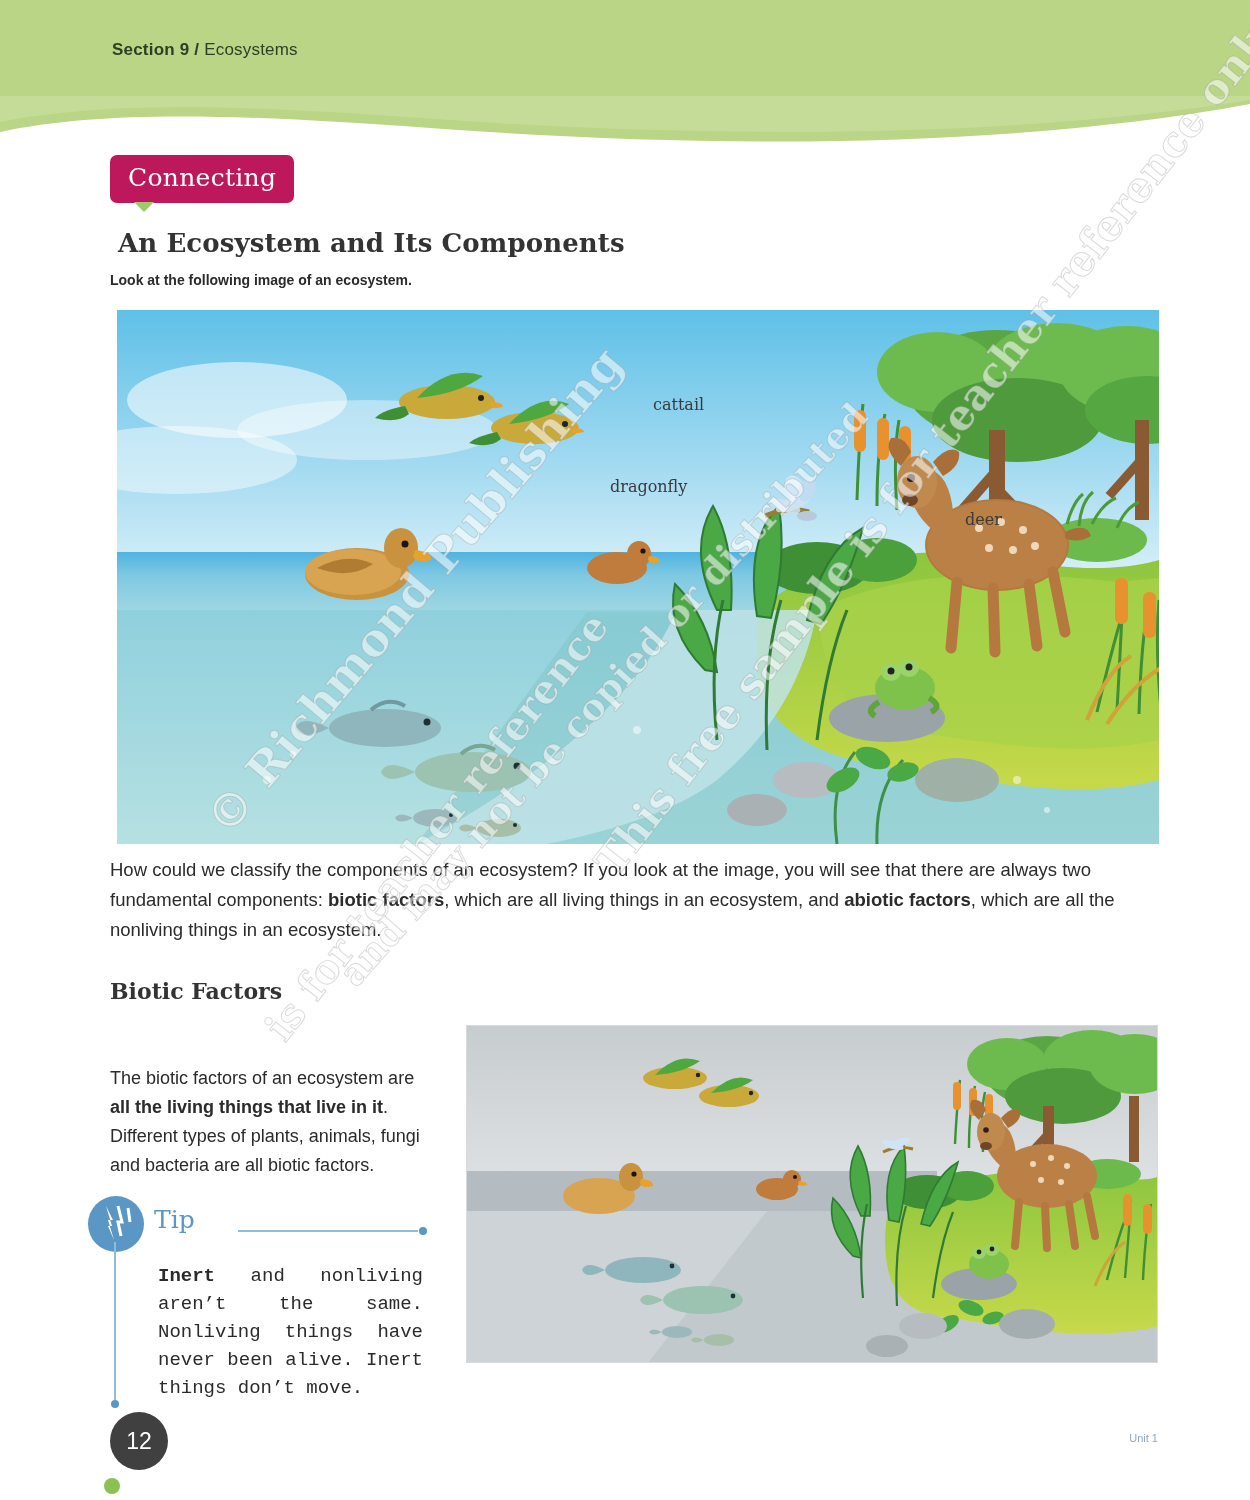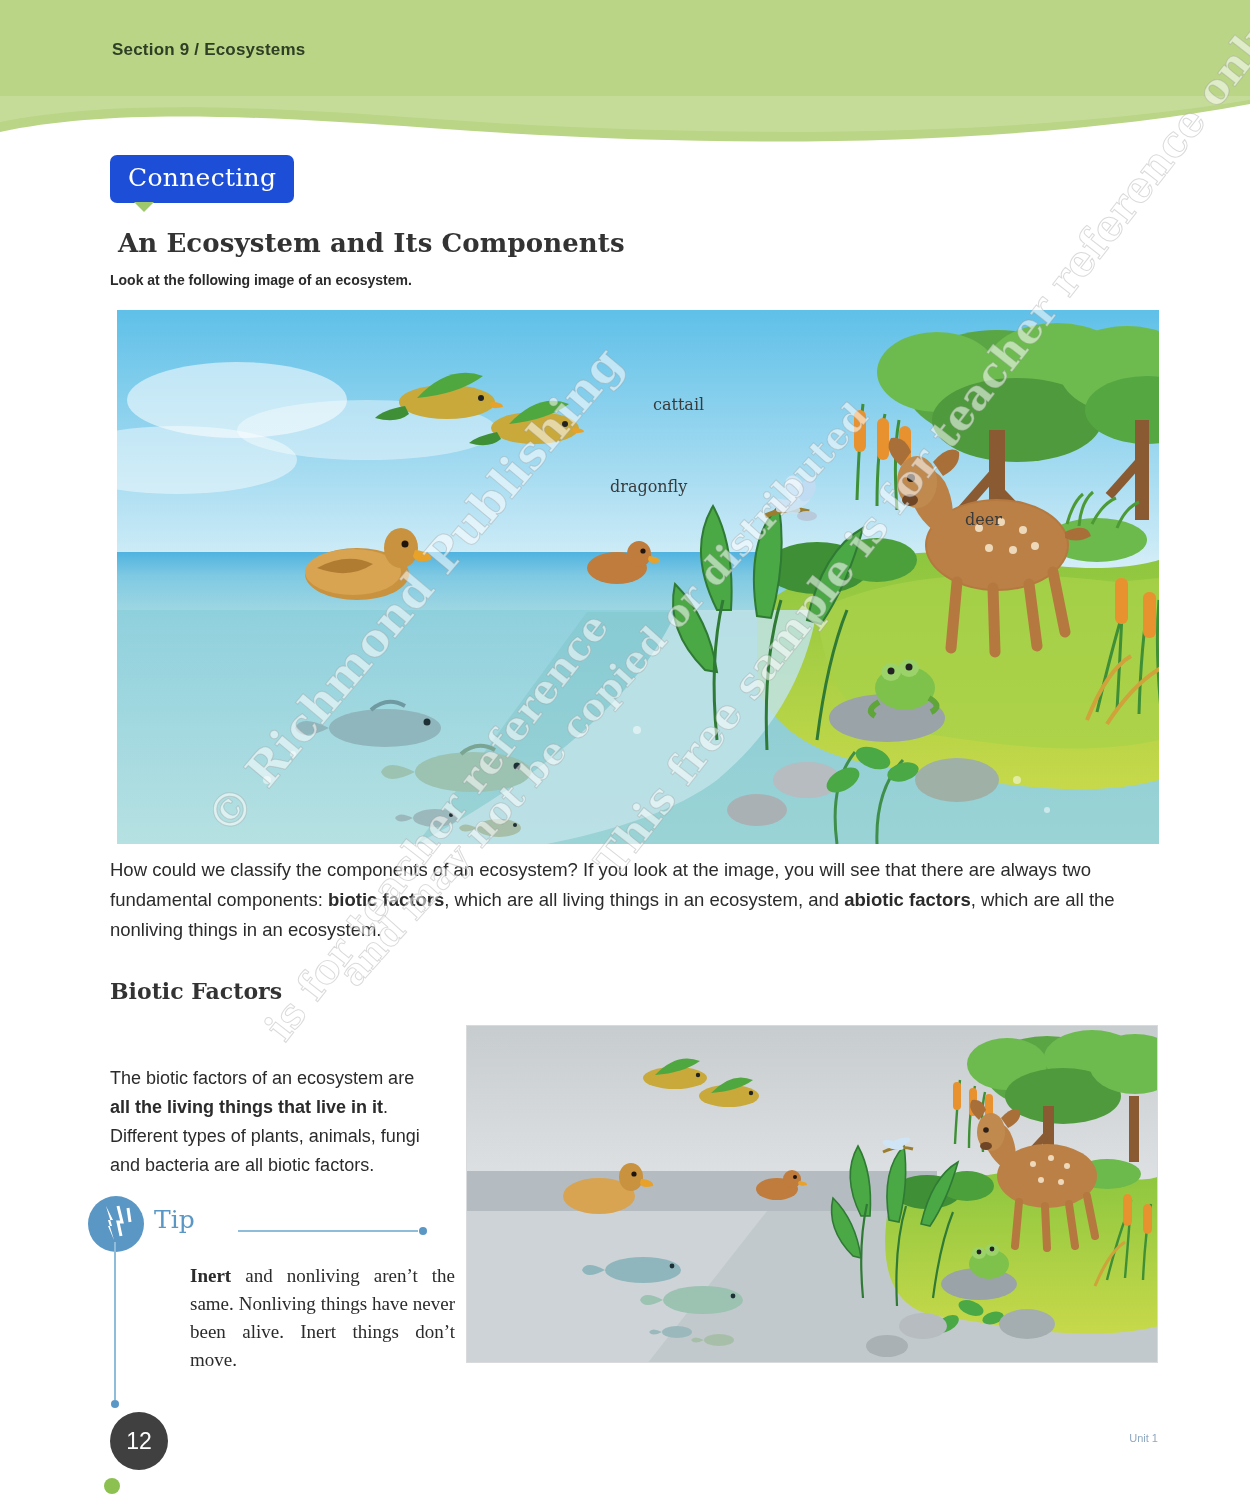--- a/index.html
+++ b/index.html
@@ -38,28 +38,28 @@
     position: absolute;
     top: 40px;
     left: 112px;
     font-size: 17px;
     color: #2f3f25;
     letter-spacing: .2px;
     white-space: nowrap;
   }
   .section-label b { font-weight: bold; }
   .section-label span.sep { font-weight: bold; }
-  .section-label span.sub { font-weight: bold; }
+  .section-label span.sub { font-weight: normal; }
 
   
   .connecting-tag {
     position: absolute;
     top: 155px;
     left: 110px;
-    background: #1d4ed8;
+    background: #be185d;
     border-radius: 7px;
     padding: 8px 18px 11px 18px;
     color: #ffffff;
     font-family: "DejaVu Serif", serif;
     font-size: 25px;
     letter-spacing: .3px;
   }
   .connecting-tag::after {
     content: "";
     position: absolute;
@@ -210,26 +210,25 @@
     left: -3px;
     width: 8px; height: 8px;
     border-radius: 50%;
     background: #5b97c4;
   }
   .tip-body {
     position: absolute;
     top: 66px;
     left: 70px;
     width: 265px;
-    font-family: Liberation Serif, serif;
+    font-family: Liberation Mono, monospace;
     font-size: 19px;
     line-height: 28px;
     color: #2b2b2b;
     text-align: justify;
-    margin-left: 32px;
   }
   .tip-body b { font-weight: bold; }
 
   
   .page-badge {
     position: absolute;
     left: 110px;
     top: 1412px;
     width: 58px;
     height: 58px;

